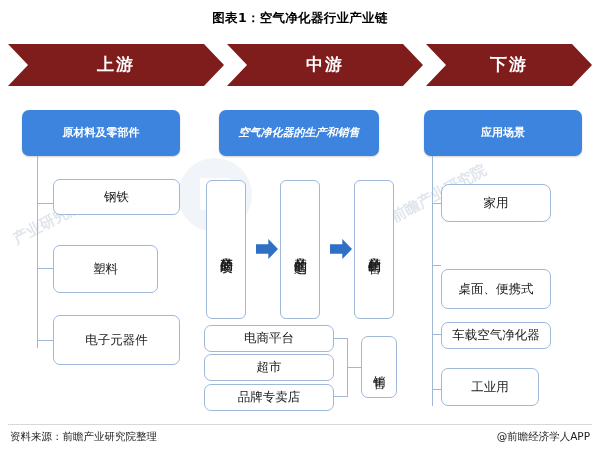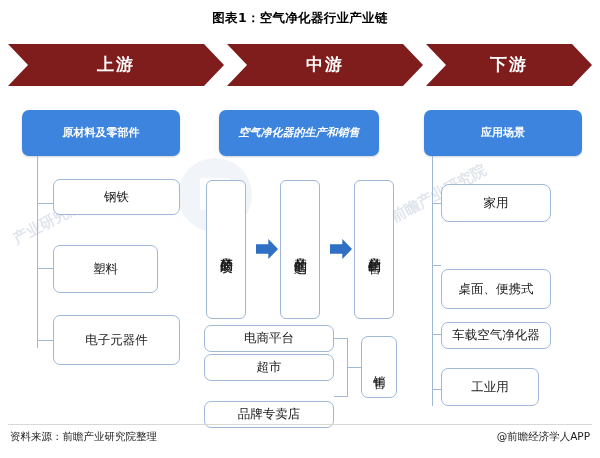--- a/index.html
+++ b/index.html
@@ -136,21 +136,21 @@
   <div class="hdr" style="left:219px;top:110px;width:160px;height:46px;padding:4px 8px;box-sizing:border-box;font-style:italic;">空气净化器的生产和销售</div>
 
   <div class="vbox" style="left:206px;top:180px;width:40px;height:139px;">产品的研发</div>
   <div class="barrow" style="left:256px;top:238px;"></div>
   <div class="vbox" style="left:280px;top:180px;width:40px;height:139px;">产品的制造</div>
   <div class="barrow" style="left:330px;top:238px;"></div>
   <div class="vbox" style="left:354px;top:180px;width:40px;height:139px;">产品的销售</div>
 
   <div class="box" style="left:204px;top:325px;width:130px;height:27px;">电商平台</div>
   <div class="box" style="left:204px;top:354px;width:130px;height:27px;">超市</div>
-  <div class="box" style="left:204px;top:401px;width:130px;height:27px;">品牌专卖店</div>
+  <div class="box" style="left:204px;top:384px;width:130px;height:27px;">品牌专卖店</div>
 
   <div class="bracket">
     <i style="left:334px;top:338px;width:14px;height:1px;"></i>
     <i style="left:334px;top:396px;width:14px;height:1px;"></i>
     <i style="left:347px;top:338px;width:1px;height:59px;"></i>
     <i style="left:347px;top:367px;width:14px;height:1px;"></i>
   </div>
 
   <div class="box" style="left:361px;top:336px;width:36px;height:62px;writing-mode:vertical-rl;text-orientation:upright;letter-spacing:1px;">销售</div>
 

